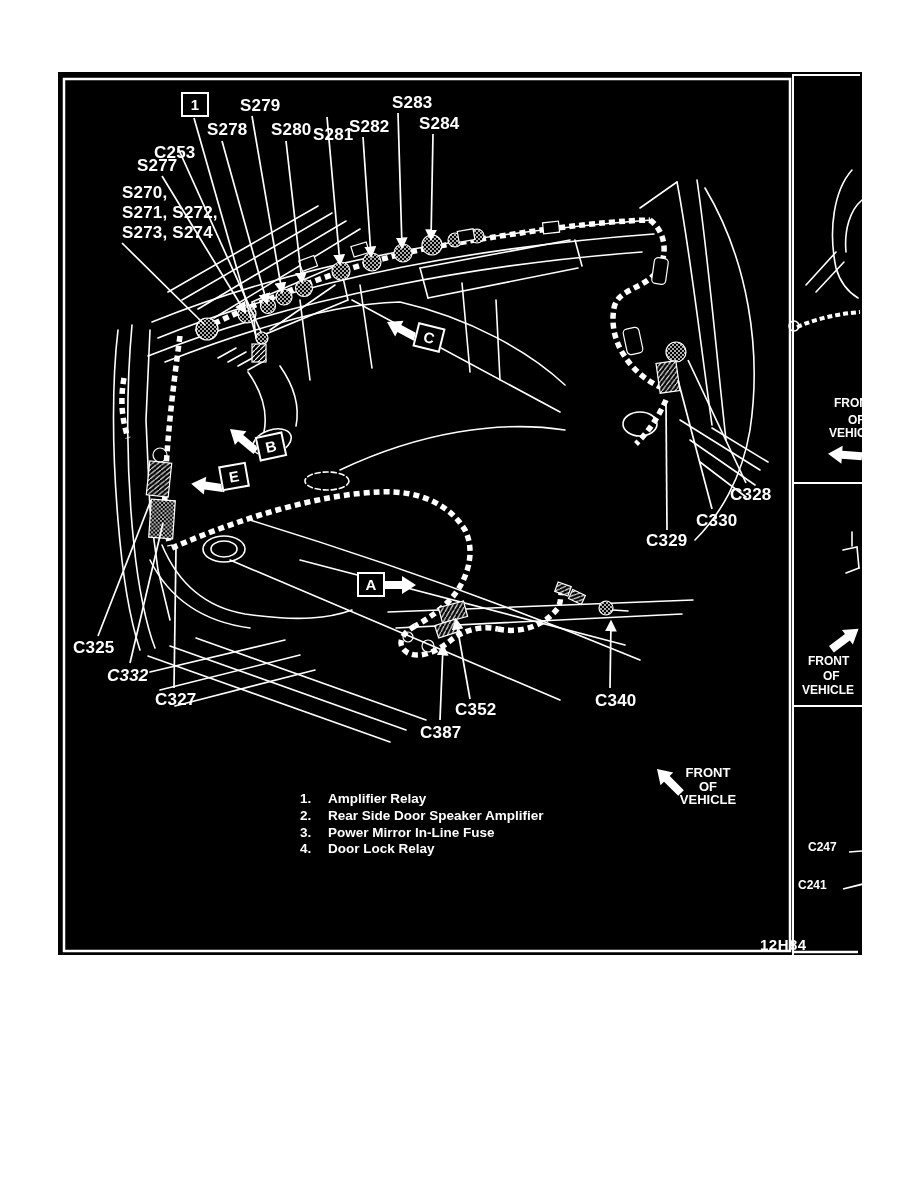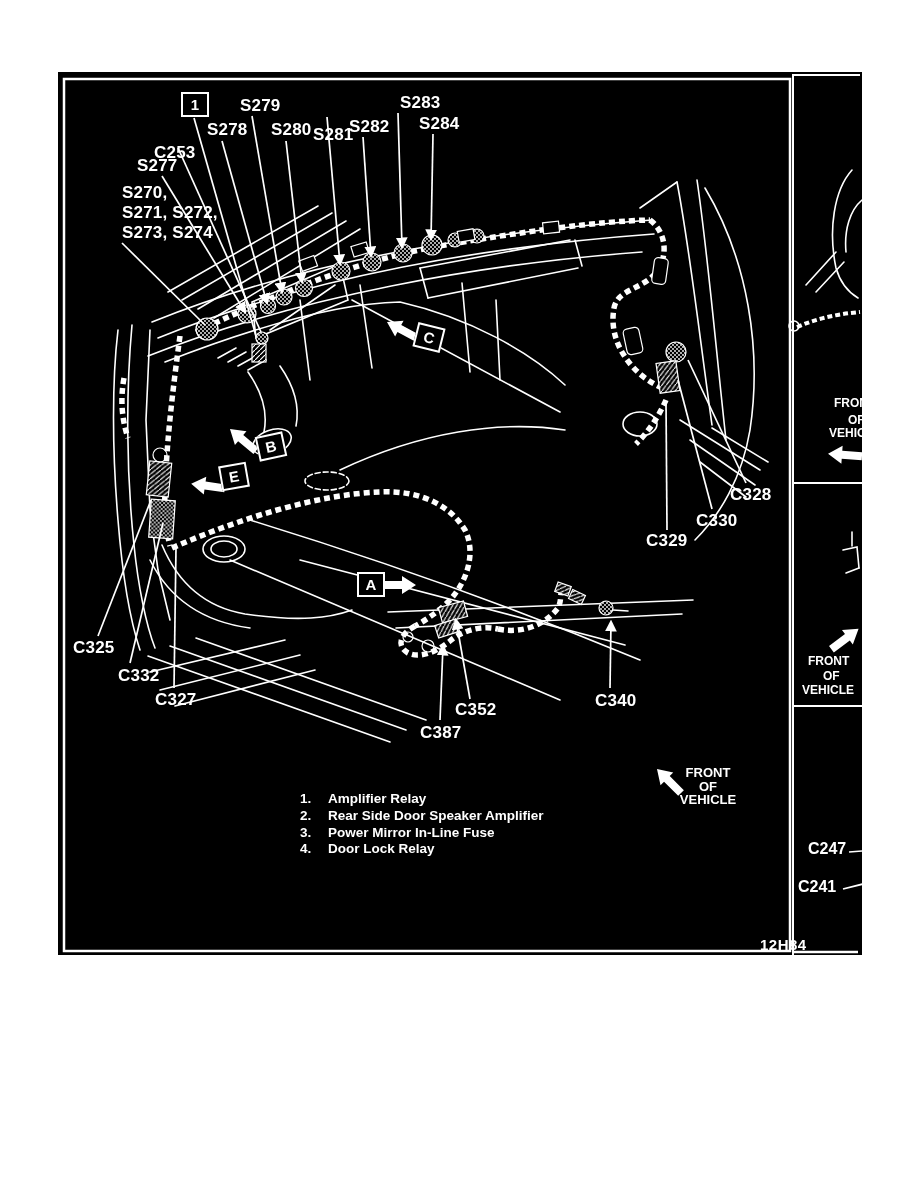--- a/index.html
+++ b/index.html
@@ -16,21 +16,21 @@
   .legend{position:absolute;z-index:3;left:242px;top:719px;font-size:13.5px;line-height:16.8px;
           font-weight:bold;color:#fff;}
   .legend .row{display:flex;}
   .legend .num{width:28px;}
   .fov{position:absolute;z-index:3;left:600px;top:694px;width:100px;text-align:center;
        font-weight:bold;font-size:13px;line-height:13.5px;color:#fff;}
   .plate{position:absolute;z-index:3;left:702px;top:864px;font-size:15px;font-weight:bold;
          letter-spacing:0.5px;color:#fff;}
   .side{position:absolute;z-index:2;left:736px;top:0;width:68px;height:883px;overflow:hidden;}
   .side .sl{position:absolute;color:#fff;font-weight:bold;font-size:12px;line-height:13px;white-space:nowrap;}
-  .side .cl{position:absolute;color:#fff;font-weight:bold;font-size:16px;white-space:nowrap;}
+  .side .cl{position:absolute;color:#fff;font-weight:bold;font-size:12px;white-space:nowrap;}
 </style>
 </head>
 <body>
 
 <div class="page">
   <div class="fig">
 
     <svg width="804" height="883" viewBox="58 72 804 883">
       <defs>
         <pattern id="stip" width="4" height="4" patternUnits="userSpaceOnUse">
@@ -209,24 +209,24 @@
     <div class="co pre" style="left:24px;top:111px;margin-left:40px;">S270,
 S271, S272,
 S273, S274</div>
     <div class="co" style="left:79px;top:84px;">S277</div>
     <div class="co" style="left:96px;top:55px;margin-top:16px;">C253</div>
     <div class="co" style="left:149px;top:48px;">S278</div>
     <div class="co" style="left:182px;top:24px;text-align:center;">S279</div>
     <div class="co" style="left:213px;top:48px;">S280</div>
     <div class="co" style="left:255px;top:25px;margin-top:28px;">S281</div>
     <div class="co" style="left:291px;top:45px;">S282</div>
-    <div class="co" style="left:342px;top:21px;">S283</div>
+    <div class="co" style="left:334px;top:21px;">S283</div>
     <div class="co" style="left:361px;top:42px;">S284</div>
     <div class="co" style="left:15px;top:566px;">C325</div>
-    <div class="co" style="left:60px;top:594px;">C332</div>
+    <div class="co" style="left:49px;top:594px;font-style:italic;">C332</div>
     <div class="co" style="left:97px;top:618px;">C327</div>
     <div class="co" style="left:362px;top:651px;">C387</div>
     <div class="co" style="left:397px;top:628px;">C352</div>
     <div class="co" style="left:537px;top:619px;text-align:right;">C340</div>
     <div class="co" style="left:588px;top:459px;">C329</div>
     <div class="co" style="left:638px;top:439px;">C330</div>
     <div class="co" style="left:672px;top:413px;">C328</div>
 
     <div class="marker" style="left:123px;top:20px;">1</div>
     <div class="marker" style="left:299px;top:500px;">A</div>

